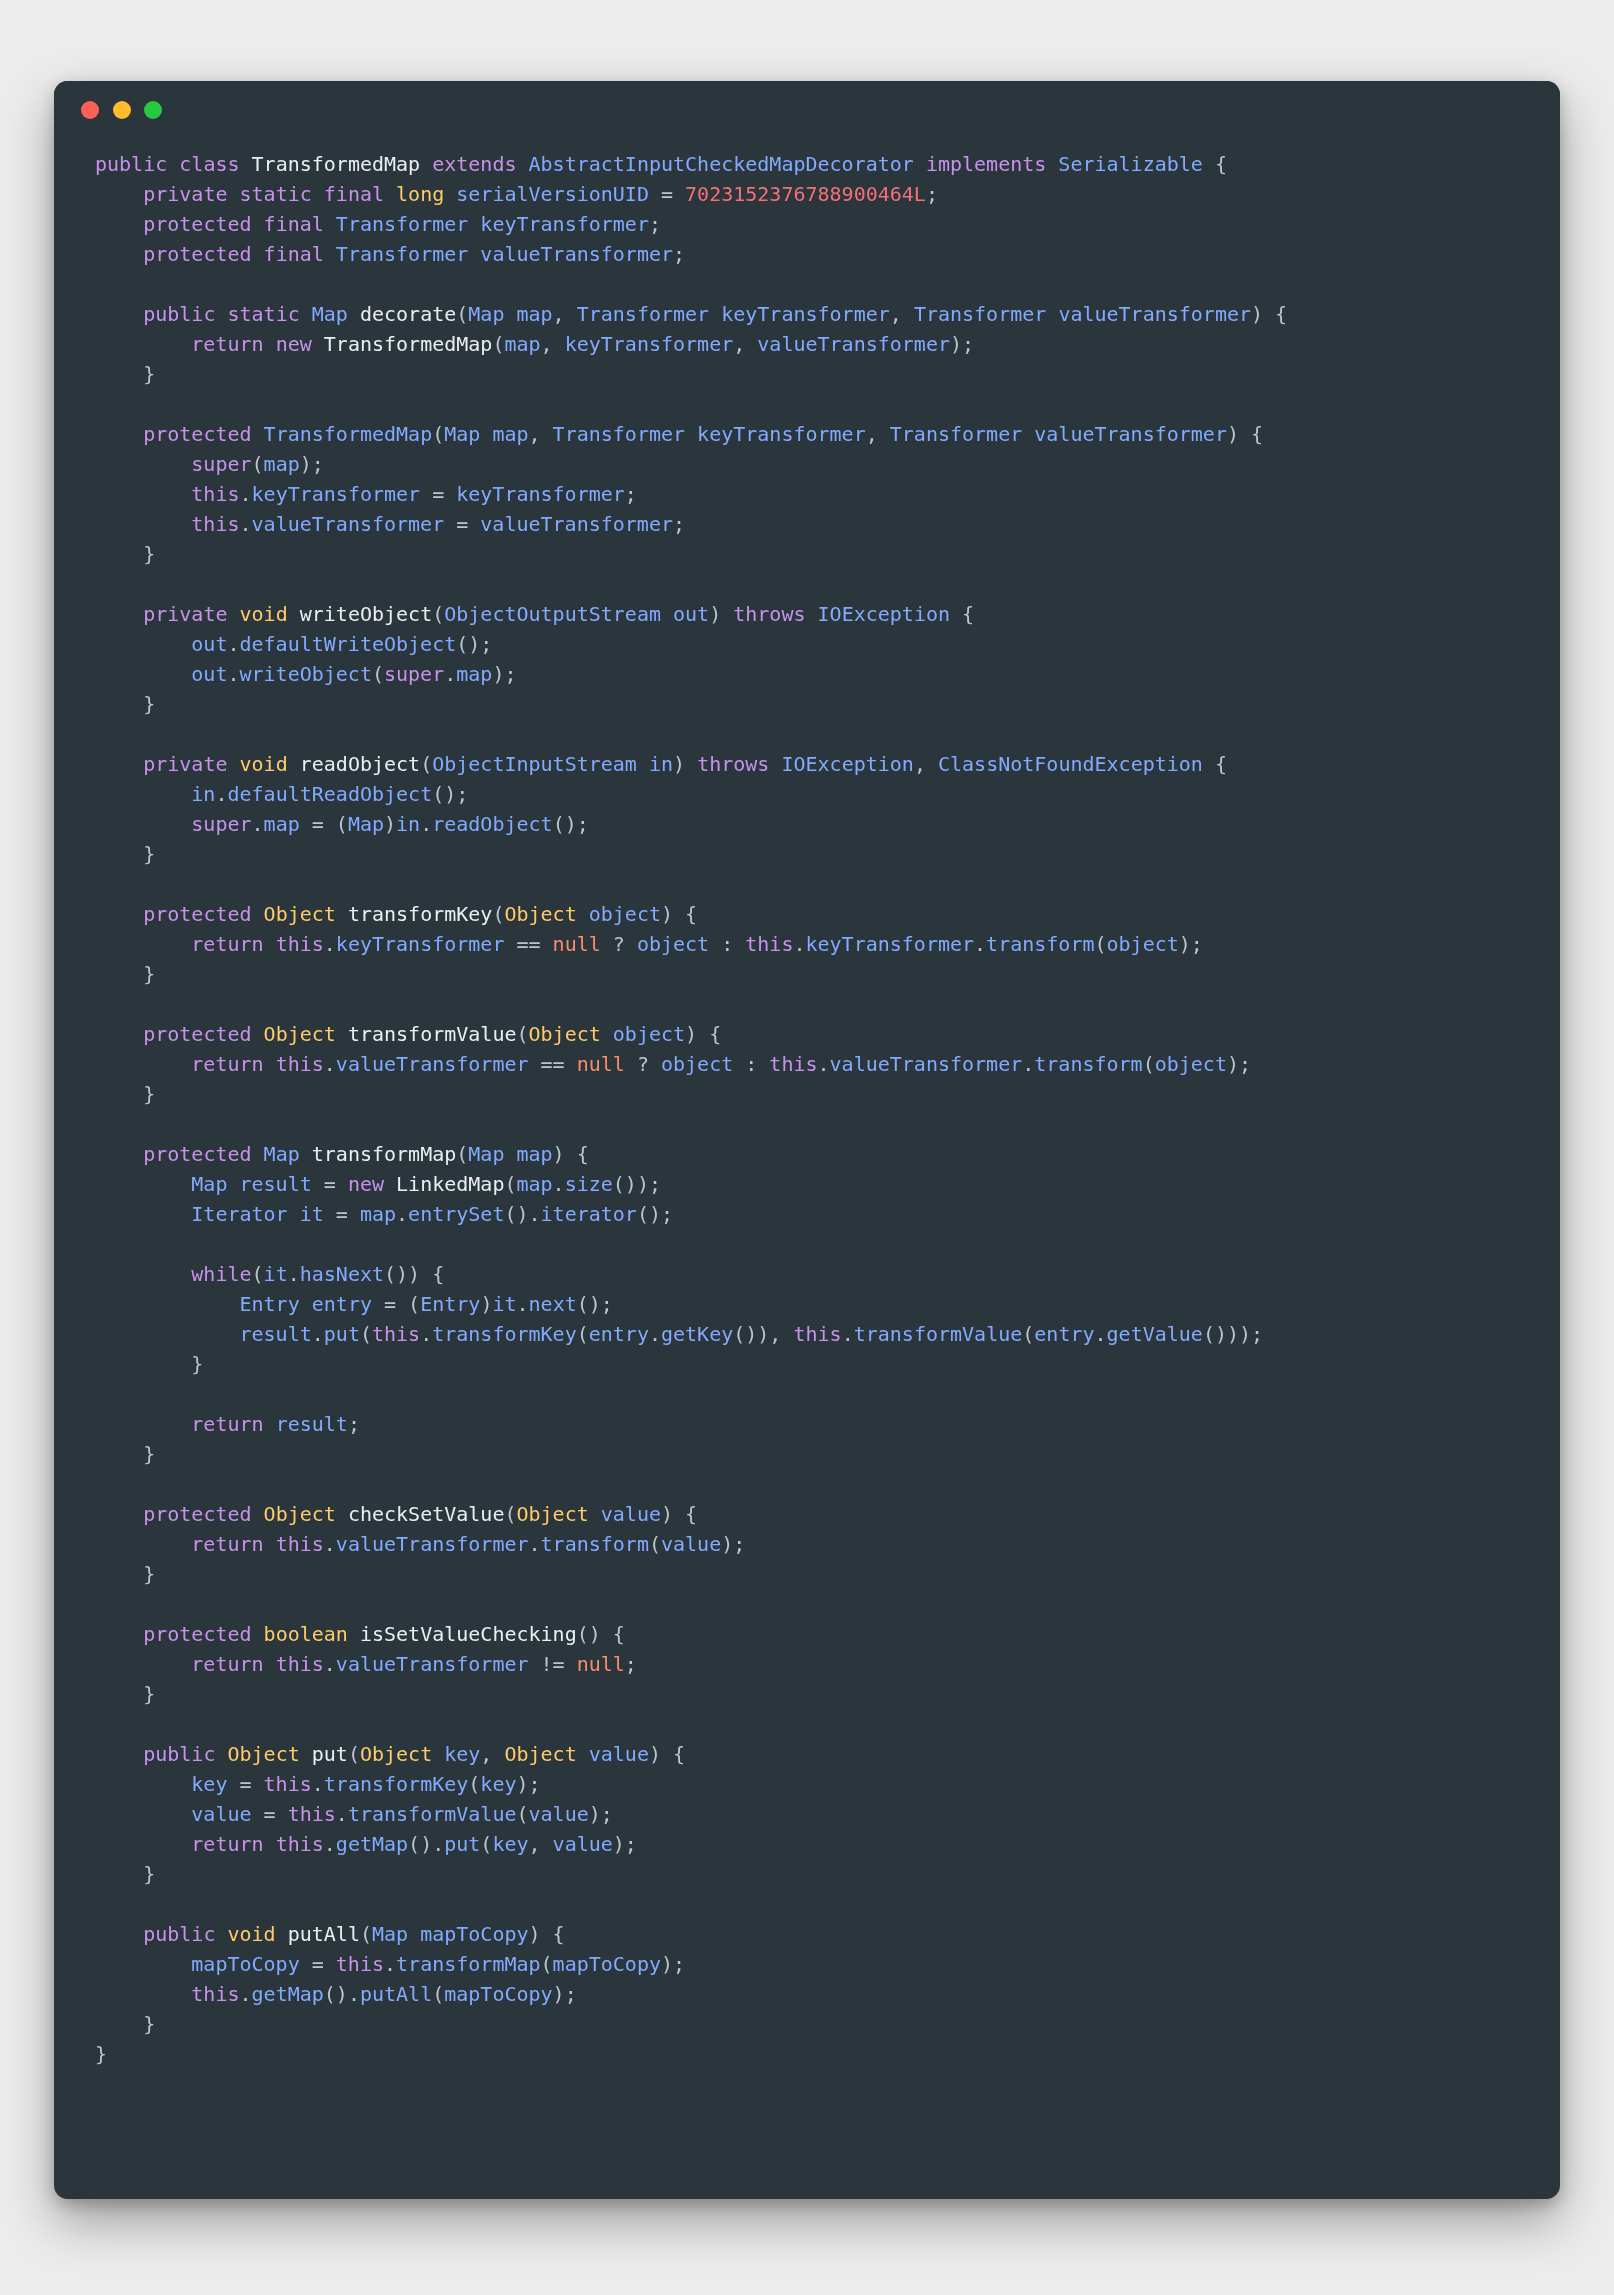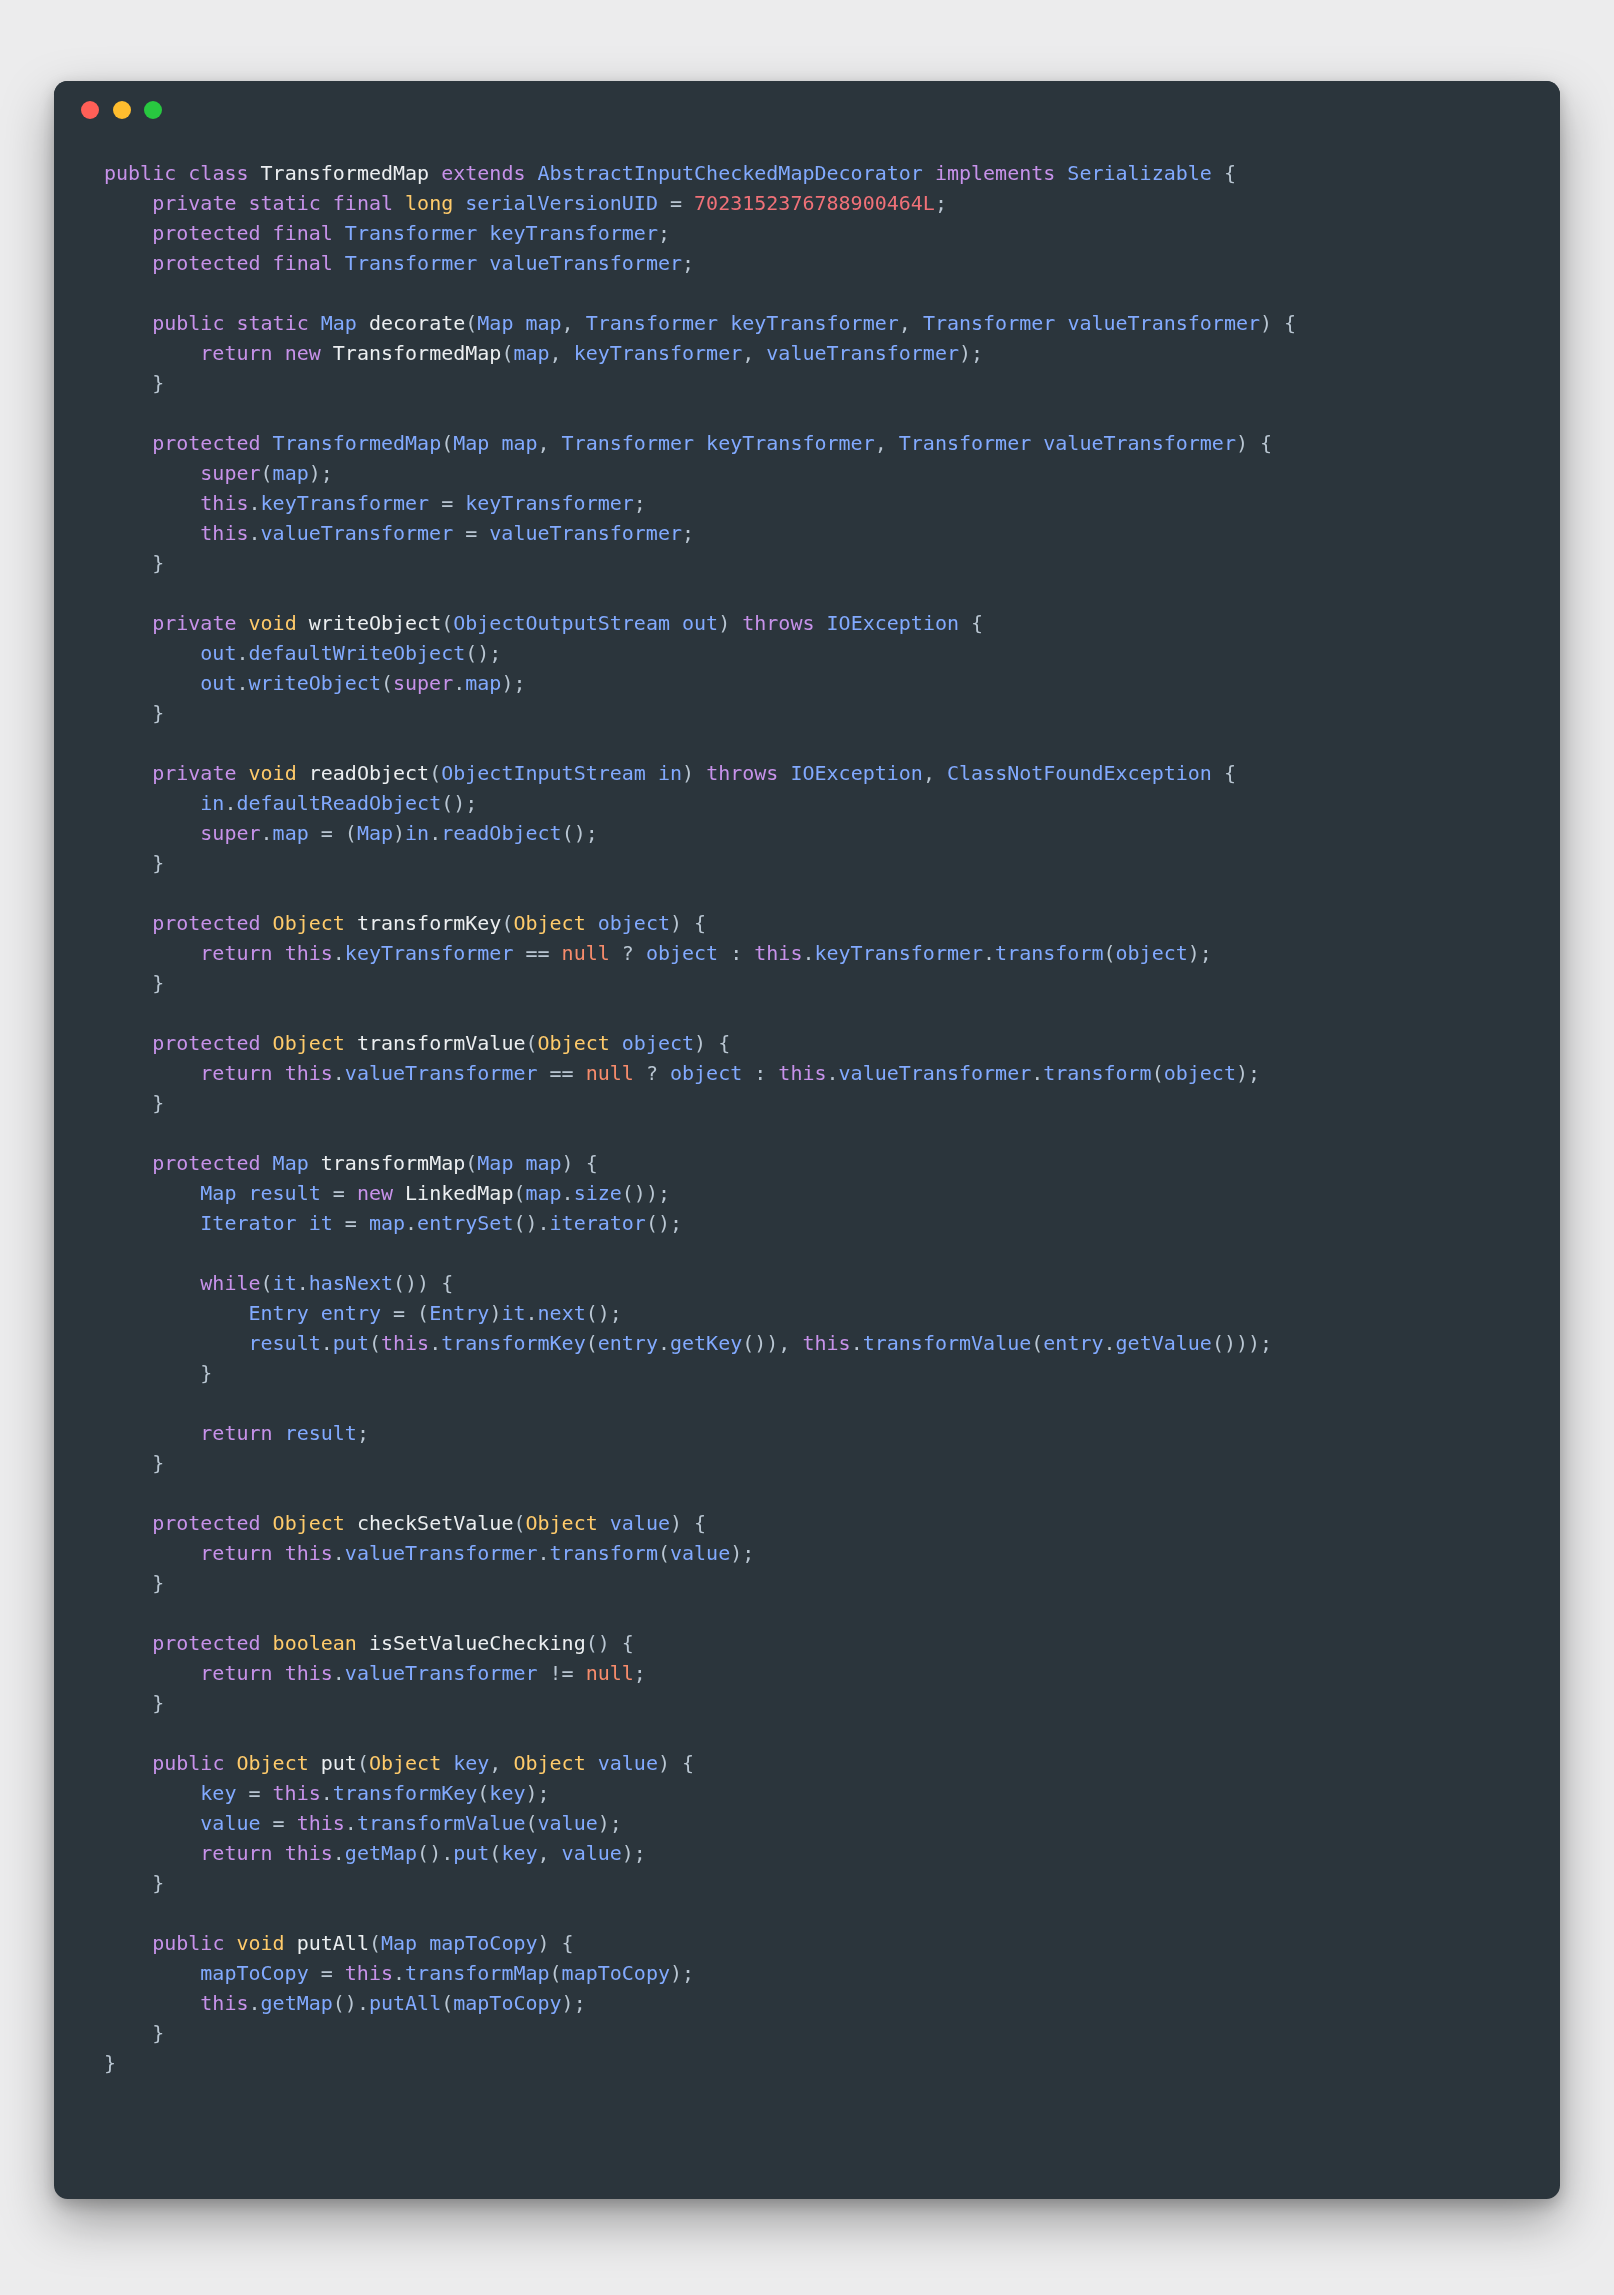--- a/index.html
+++ b/index.html
@@ -57,21 +57,21 @@
   .dot-close  { background: #ff5f57; }
   .dot-min    { background: #ffbd2e; }
   .dot-max    { background: #28c840; }
 
   .code-area {
     padding: 17px 0 26px 0;
     background: #2b353c;
   }
 
   pre.code {
-    margin: 9px;
+    margin: 0;
     padding: 0 41px;
     font-family: "DejaVu Sans Mono", "Liberation Mono", monospace;
     font-size: 20px;
     line-height: 30px;
     color: #b9c6d2;
     white-space: pre;
     letter-spacing: 0px;
     -webkit-font-smoothing: antialiased;
   }
 

